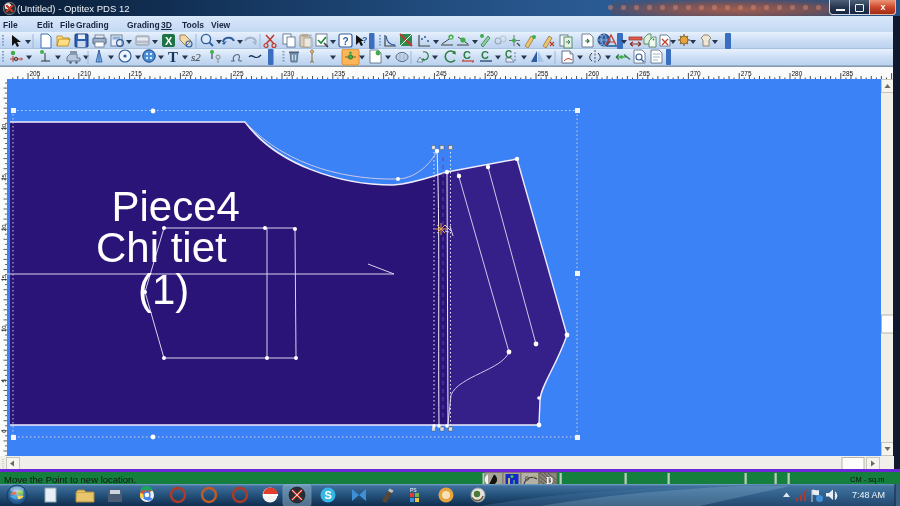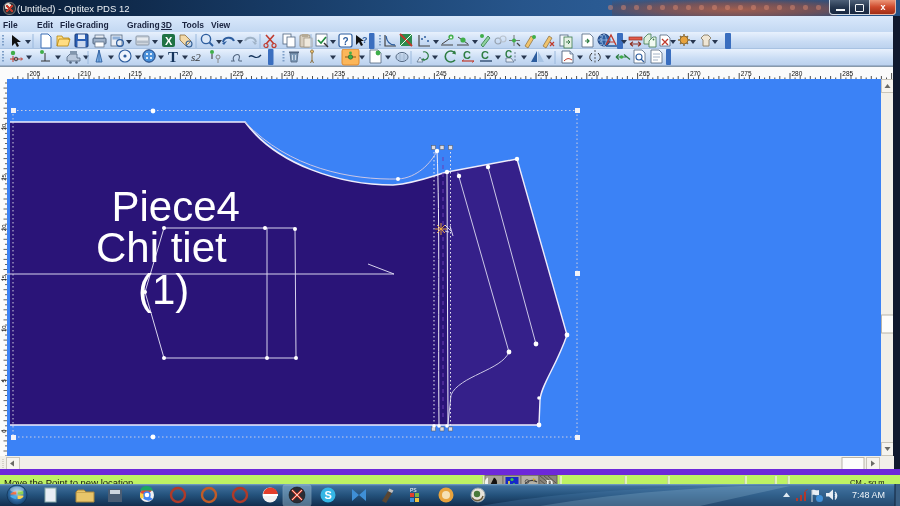--- a/index.html
+++ b/index.html
@@ -21,21 +21,21 @@
   
   #ruler{left:0;top:66px;width:900px;height:13px;background:#fbfbfb;border-top:1px solid #8899aa;overflow:hidden;}
   
   #canvas{left:0;top:79px;width:900px;height:377px;background:#3b82f6;overflow:hidden;}
   #vruler{left:0;top:79px;width:7px;height:377px;background:#fbfbfb;overflow:hidden;}
   
   #hscroll{left:0;top:456px;width:881px;height:13px;background:#f1efe9;}
   #vscroll{left:881px;top:79px;width:13px;height:377px;background:#f1efe9;}
   #winedge{left:893px;top:16px;width:7px;height:453px;background:#10192e;}
   
-  #status{left:0;top:469px;width:900px;height:15px;background:#bef264;border-top:6px solid #6d28d9;font-size:11px;color:#111;}
+  #status{left:0;top:469px;width:900px;height:15px;background:#15803d;border-top:3px solid #6d28d9;font-size:11px;color:#111;}
   
   #taskbar{left:0;top:484px;width:900px;height:22px;background:linear-gradient(#89b2d4 0%,#4a7aa6 8%,#28547e 45%,#1b4168 70%,#123050 100%);}
 </style>
 </head>
 <body>
 <div class="abs" id="titlebar"></div>
 <div class="abs" id="redglow"></div>
 <div class="abs tdot" style="left:608px"></div>
 <div class="abs tdot" style="left:621px"></div>
 <div class="abs tdot" style="left:634px"></div>

